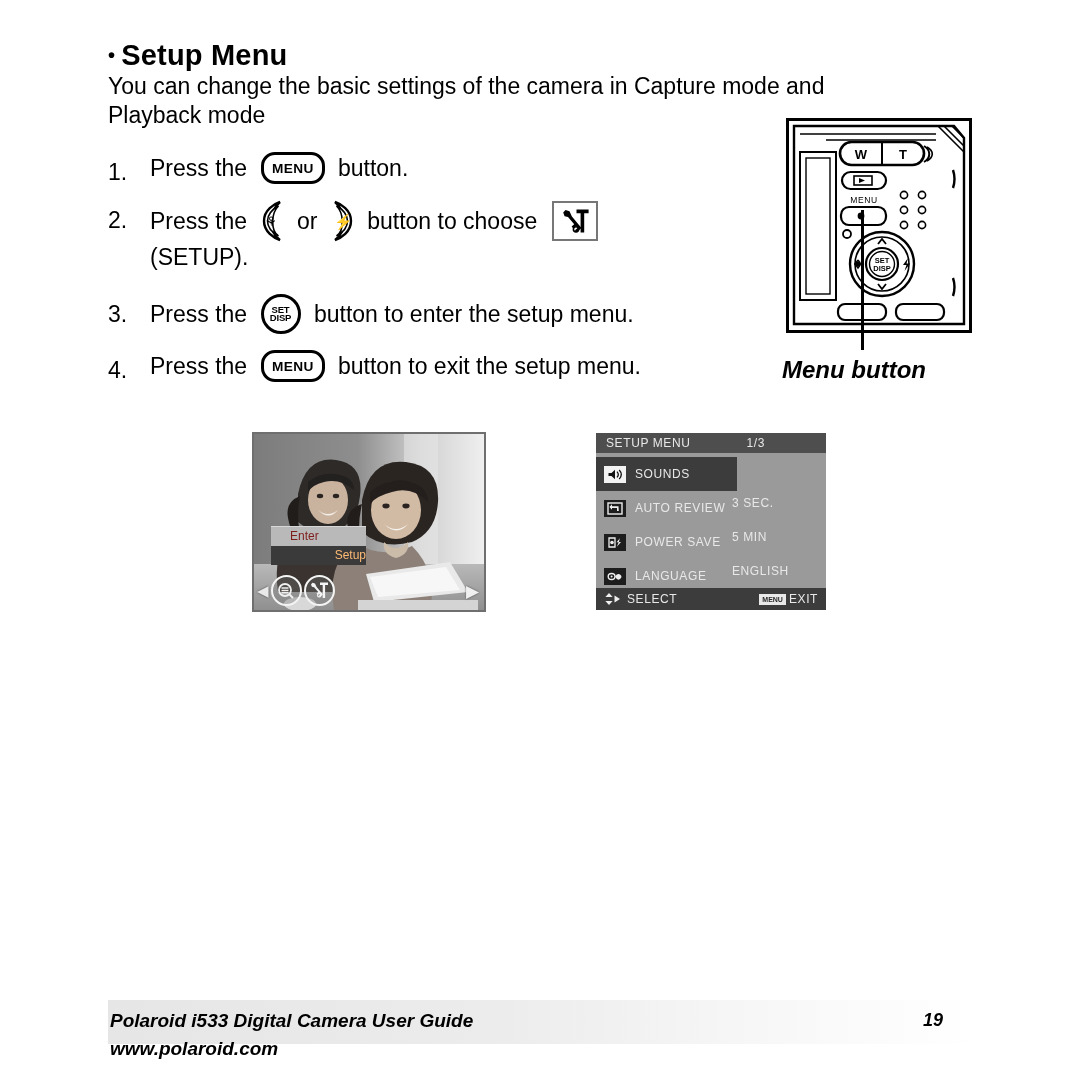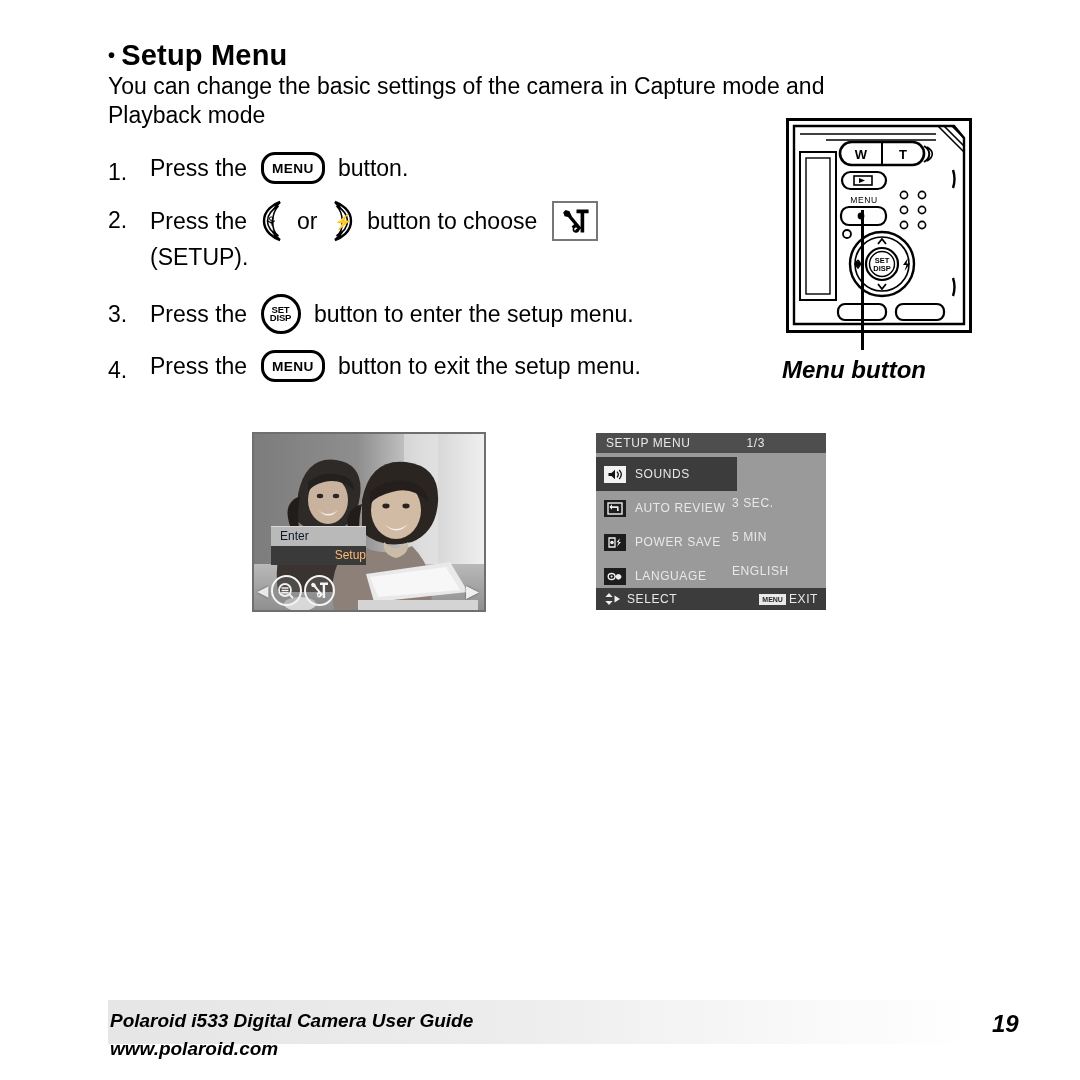--- a/index.html
+++ b/index.html
@@ -84,22 +84,22 @@
   .lcd-photo{
     position:absolute;left:252px;top:432px;width:230px;height:176px;
     border:2px solid #6f6f6f;overflow:hidden;background:#8e8e8e;
   }
   .lcd-photo .ph{position:absolute;inset:0;}
   .pop{
     position:absolute;left:17px;top:92px;width:95px;
     font-size:12px;color:#fff;
   }
   .pop .row1{
-    background:#b9b9b9;color:#0f172a;height:19px;line-height:19px;
-    padding-left:9px;border-top:1px solid #d8d8d8;
+    background:#b9b9b9;color:#7f1d1d;height:19px;line-height:19px;
+    padding-left:19px;border-top:1px solid #d8d8d8;
   }
   .pop .row2{
     background:#3a3a3a;height:19px;line-height:19px;text-align:right;color:#fdba74;
   }
   .ov-icons{position:absolute;left:3px;bottom:4px;display:flex;align-items:center;gap:2px;}
   .ov-circ{
     width:27px;height:27px;border-radius:50%;border:2px solid #f4f4f4;
     background:rgba(120,120,120,.35);
     display:flex;align-items:center;justify-content:center;
   }
@@ -146,22 +146,22 @@
   
   .footer-rule{
     position:absolute;left:108px;top:1000px;width:864px;height:44px;
     background:linear-gradient(90deg,#e6e6e6 0%,#ececec 45%,#f7f7f7 75%,#ffffff 100%);
   }
   .footer-txt{
     position:absolute;left:110px;top:1007px;
     font-size:19px;font-weight:bold;font-style:italic;line-height:28px;
   }
   .footer-page{
-    position:absolute;left:992px;top:1010px;
-    font-size:24px;font-weight:bold;font-style:italic;
+    position:absolute;left:923px;top:1010px;
+    font-size:18px;font-weight:bold;font-style:italic;
   }
 </style>
 </head>
 <body>
 
 <div class="page">
 
   <div class="heading">
     <span class="bullet">•</span><span>Setup Menu</span>
   </div>

